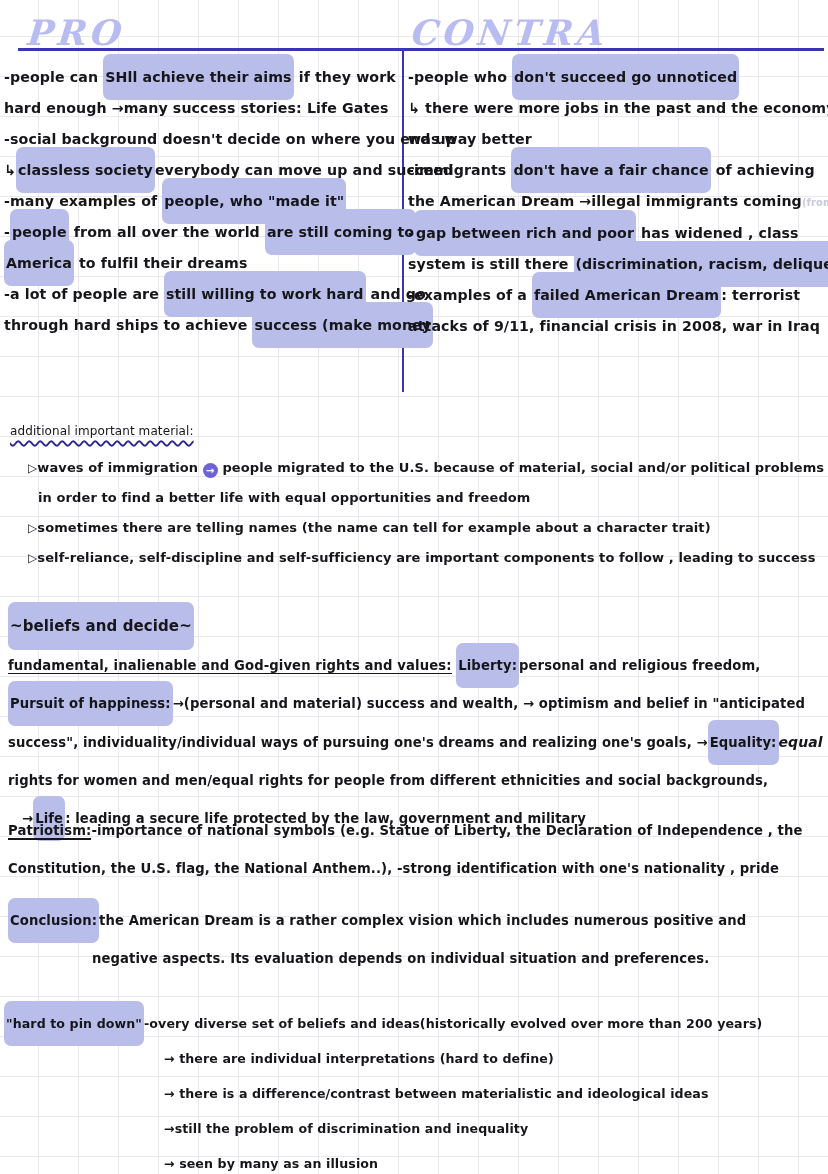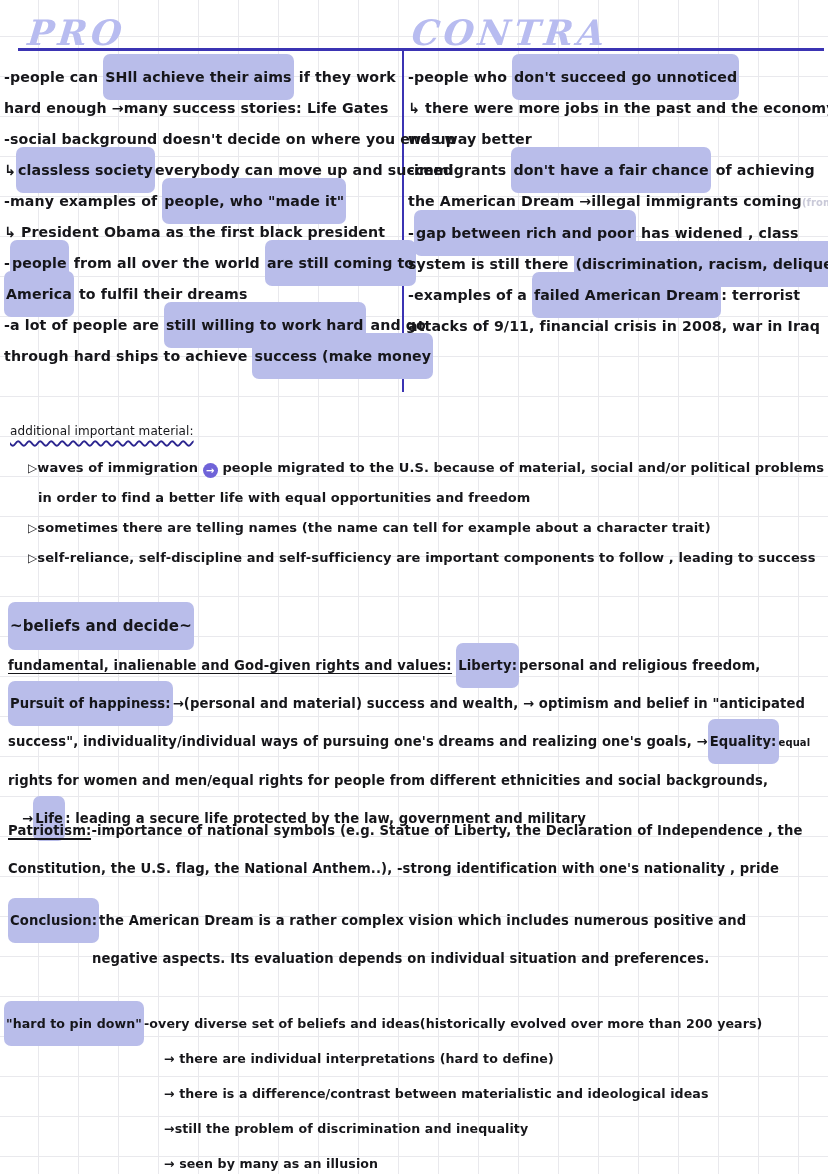--- a/index.html
+++ b/index.html
@@ -96,21 +96,21 @@
   .bullet{font-size:12px;}
   
   .arrowbadge{
     display:inline-block;
     width:15px;height:15px;border-radius:50%;
     background:#6f63d8;color:#fff;
     font-size:10px;line-height:15px;text-align:center;
     vertical-align:-2px;
     font-weight:700;
   }
-  .tail{font-size:10px;}
+  .tail{font-size:14px;font-style:italic;}
   #beliefs .body-ln{line-height:38px;font-size:13.2px;}
   #patriotism .body-ln{line-height:38px;font-size:13.2px;}
   #conclusion .body-ln{line-height:38px;font-size:13.2px;}
   #hardpin .body-ln{line-height:35px;font-size:12.6px;}
 </style>
 </head>
 <body>
 
 <div id="page">
 
@@ -121,21 +121,20 @@
 
     <div id="head-rule"></div>
     <div id="col-divider"></div>
 
     <div class="col hw" id="col-pro">
       <span class="ln"><span>-people can </span><mark>SHll achieve their aims</mark><span> if they work</span></span>
       <span class="ln"><span>  hard enough →many success stories: Life Gates</span></span>
       <span class="ln"><span>-social background doesn't decide on where you end up</span></span>
       <span class="ln"><span>↳</span><mark>classless society</mark><span>everybody can move up and succeed</span></span>
       <span class="ln"><span>-many examples of </span><mark>people, who "made it"</mark></span>
-      <span class="ln"><span>↳ President Obama as the first black president</span></span>
       <span class="ln"><span>-</span><mark>people</mark><span> from all over the world </span><mark>are still coming to</mark></span>
       <span class="ln"><mark>America</mark><span> to fulfil their dreams</span></span>
       <span class="ln"><span>-a lot of people are </span><mark>still willing to work hard</mark><span> and go</span></span>
       <span class="ln"><span>through hard ships to achieve </span><mark>success (make money</mark></span>
     </div>
 
     <div class="col hw" id="col-contra">
       <span class="ln"><span>-people who </span><mark>don't succeed go unnoticed</mark></span>
       <span class="ln"><span>↳ there were more jobs in the past and the economy</span></span>
       <span class="ln"><span>   was way better</span></span>

